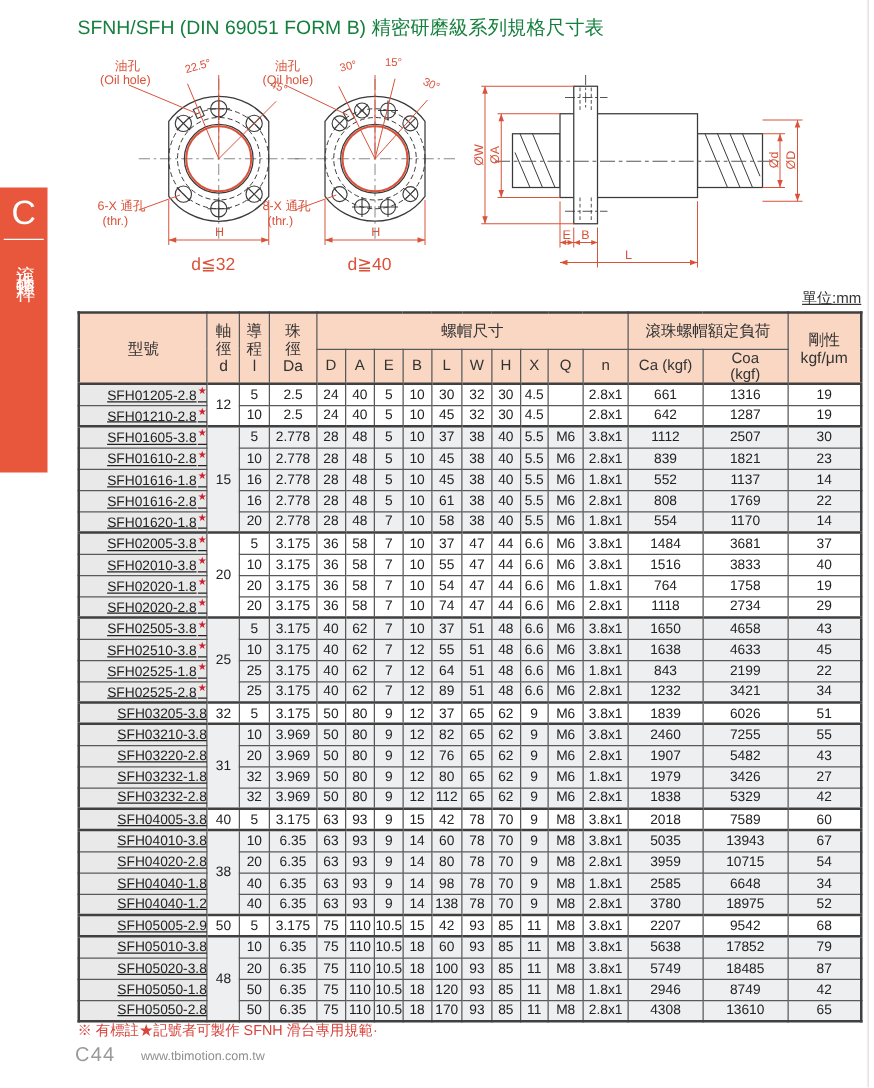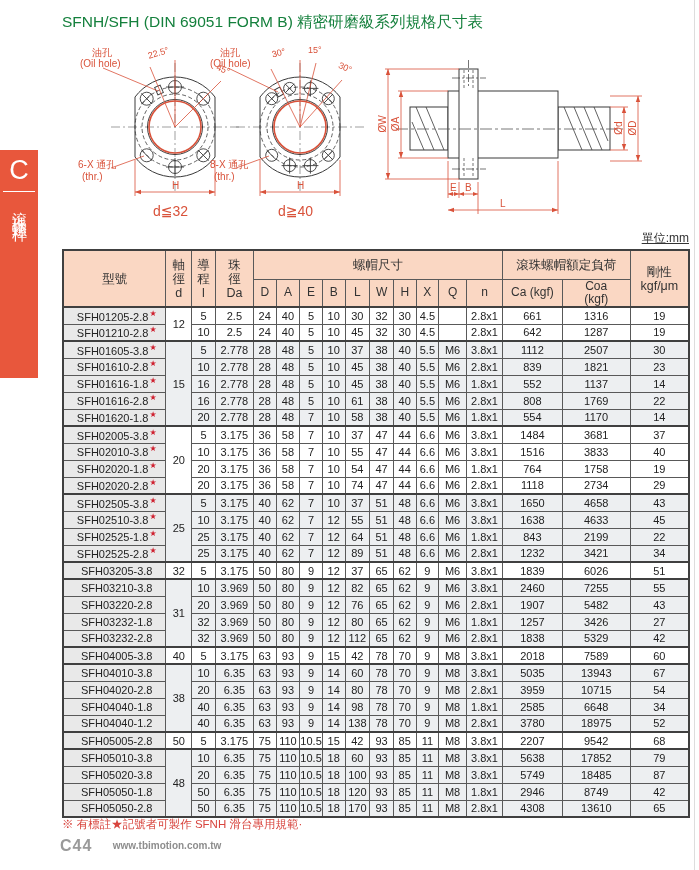--- a/index.html
+++ b/index.html
@@ -24,29 +24,29 @@
   
   table.spec { position:absolute; left:62px; top:249px; width:628px; border-collapse:collapse; table-layout:fixed; font-size:11px; color:#222; }
   table.spec th, table.spec td { border:1px solid #595959; text-align:center; padding:0; line-height:1.12; }
   table.spec { border:2px solid #404040; }
   thead th { background:#fad7c3; font-weight:400; color:#333; }
   thead tr.h1 th { height:29px; font-size:12.5px; }
   thead tr.h2 th { height:26px; font-size:12px; }
   th.stack { white-space:pre-line; font-size:11.5px; line-height:1.15; }
   th.loadh { font-size:11px; }
   tbody td { height:17px; font-size:11px; }
-  tbody td.model { text-align:center; padding-left:4px; background:#e9e9e9; white-space:nowrap; }
+  tbody td.model { text-align:right; padding-left:4px; background:#e9e9e9; white-space:nowrap;text-decoration:underline; }
   tbody tr.shaded td { background:#edeff1; }
   tbody tr td.model { background:#e9e9e9; }
   tbody td.dcol { background:#fff; font-size:11px; }
   tbody tr.group-start td { border-top:2px solid #404040; }
   sup.star { color:#cf1f2e; font-size:8px; margin-left:1px; }
 
   .footnote { position:absolute; left:62px; top:817px; font-size:11.5px; color:#d8453e; }
-  .footer { position:absolute; left:60px; top:836px; color:#9a9a9a;font-weight:bold; }
+  .footer { position:absolute; left:60px; top:836px; color:#9a9a9a; }
   .footer .pageno { font-size:16px; letter-spacing:1px; display:inline-block; vertical-align:middle; }
   .footer .site { font-size:10px; color:#8d8d8d; margin-left:16px; display:inline-block; vertical-align:middle; }
 
   svg text { font-family:"Liberation Sans", sans-serif; }
   .red { fill:#d9523a; }
 </style>
 </head>
 <body>
 
 <div class="page">
@@ -634,21 +634,21 @@
           <td>50</td>
           <td>80</td>
           <td>9</td>
           <td>12</td>
           <td>80</td>
           <td>65</td>
           <td>62</td>
           <td>9</td>
           <td>M6</td>
           <td>1.8x1</td>
-          <td>1257</td>
+          <td>1979</td>
           <td>3426</td>
           <td>27</td>
         </tr>
         <tr class="shaded">
           <td class="model">SFH03232-2.8</td>
           <td>32</td>
           <td>3.969</td>
           <td>50</td>
           <td>80</td>
           <td>9</td>
@@ -749,21 +749,21 @@
           <td>78</td>
           <td>70</td>
           <td>9</td>
           <td>M8</td>
           <td>2.8x1</td>
           <td>3780</td>
           <td>18975</td>
           <td>52</td>
         </tr>
         <tr class=" group-start">
-          <td class="model">SFH05005-2.8</td>
+          <td class="model">SFH05005-2.9</td>
           <td class="dcol" rowspan="1">50</td>
           <td>5</td>
           <td>3.175</td>
           <td>75</td>
           <td>110</td>
           <td>10.5</td>
           <td>15</td>
           <td>42</td>
           <td>93</td>
           <td>85</td>

